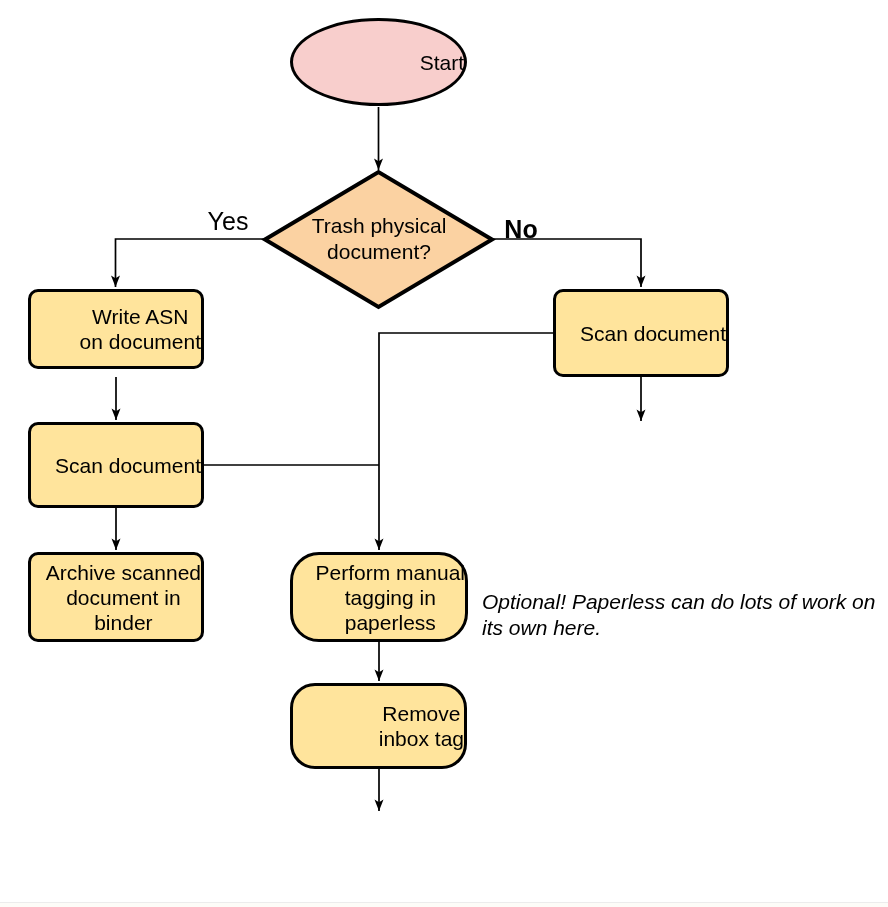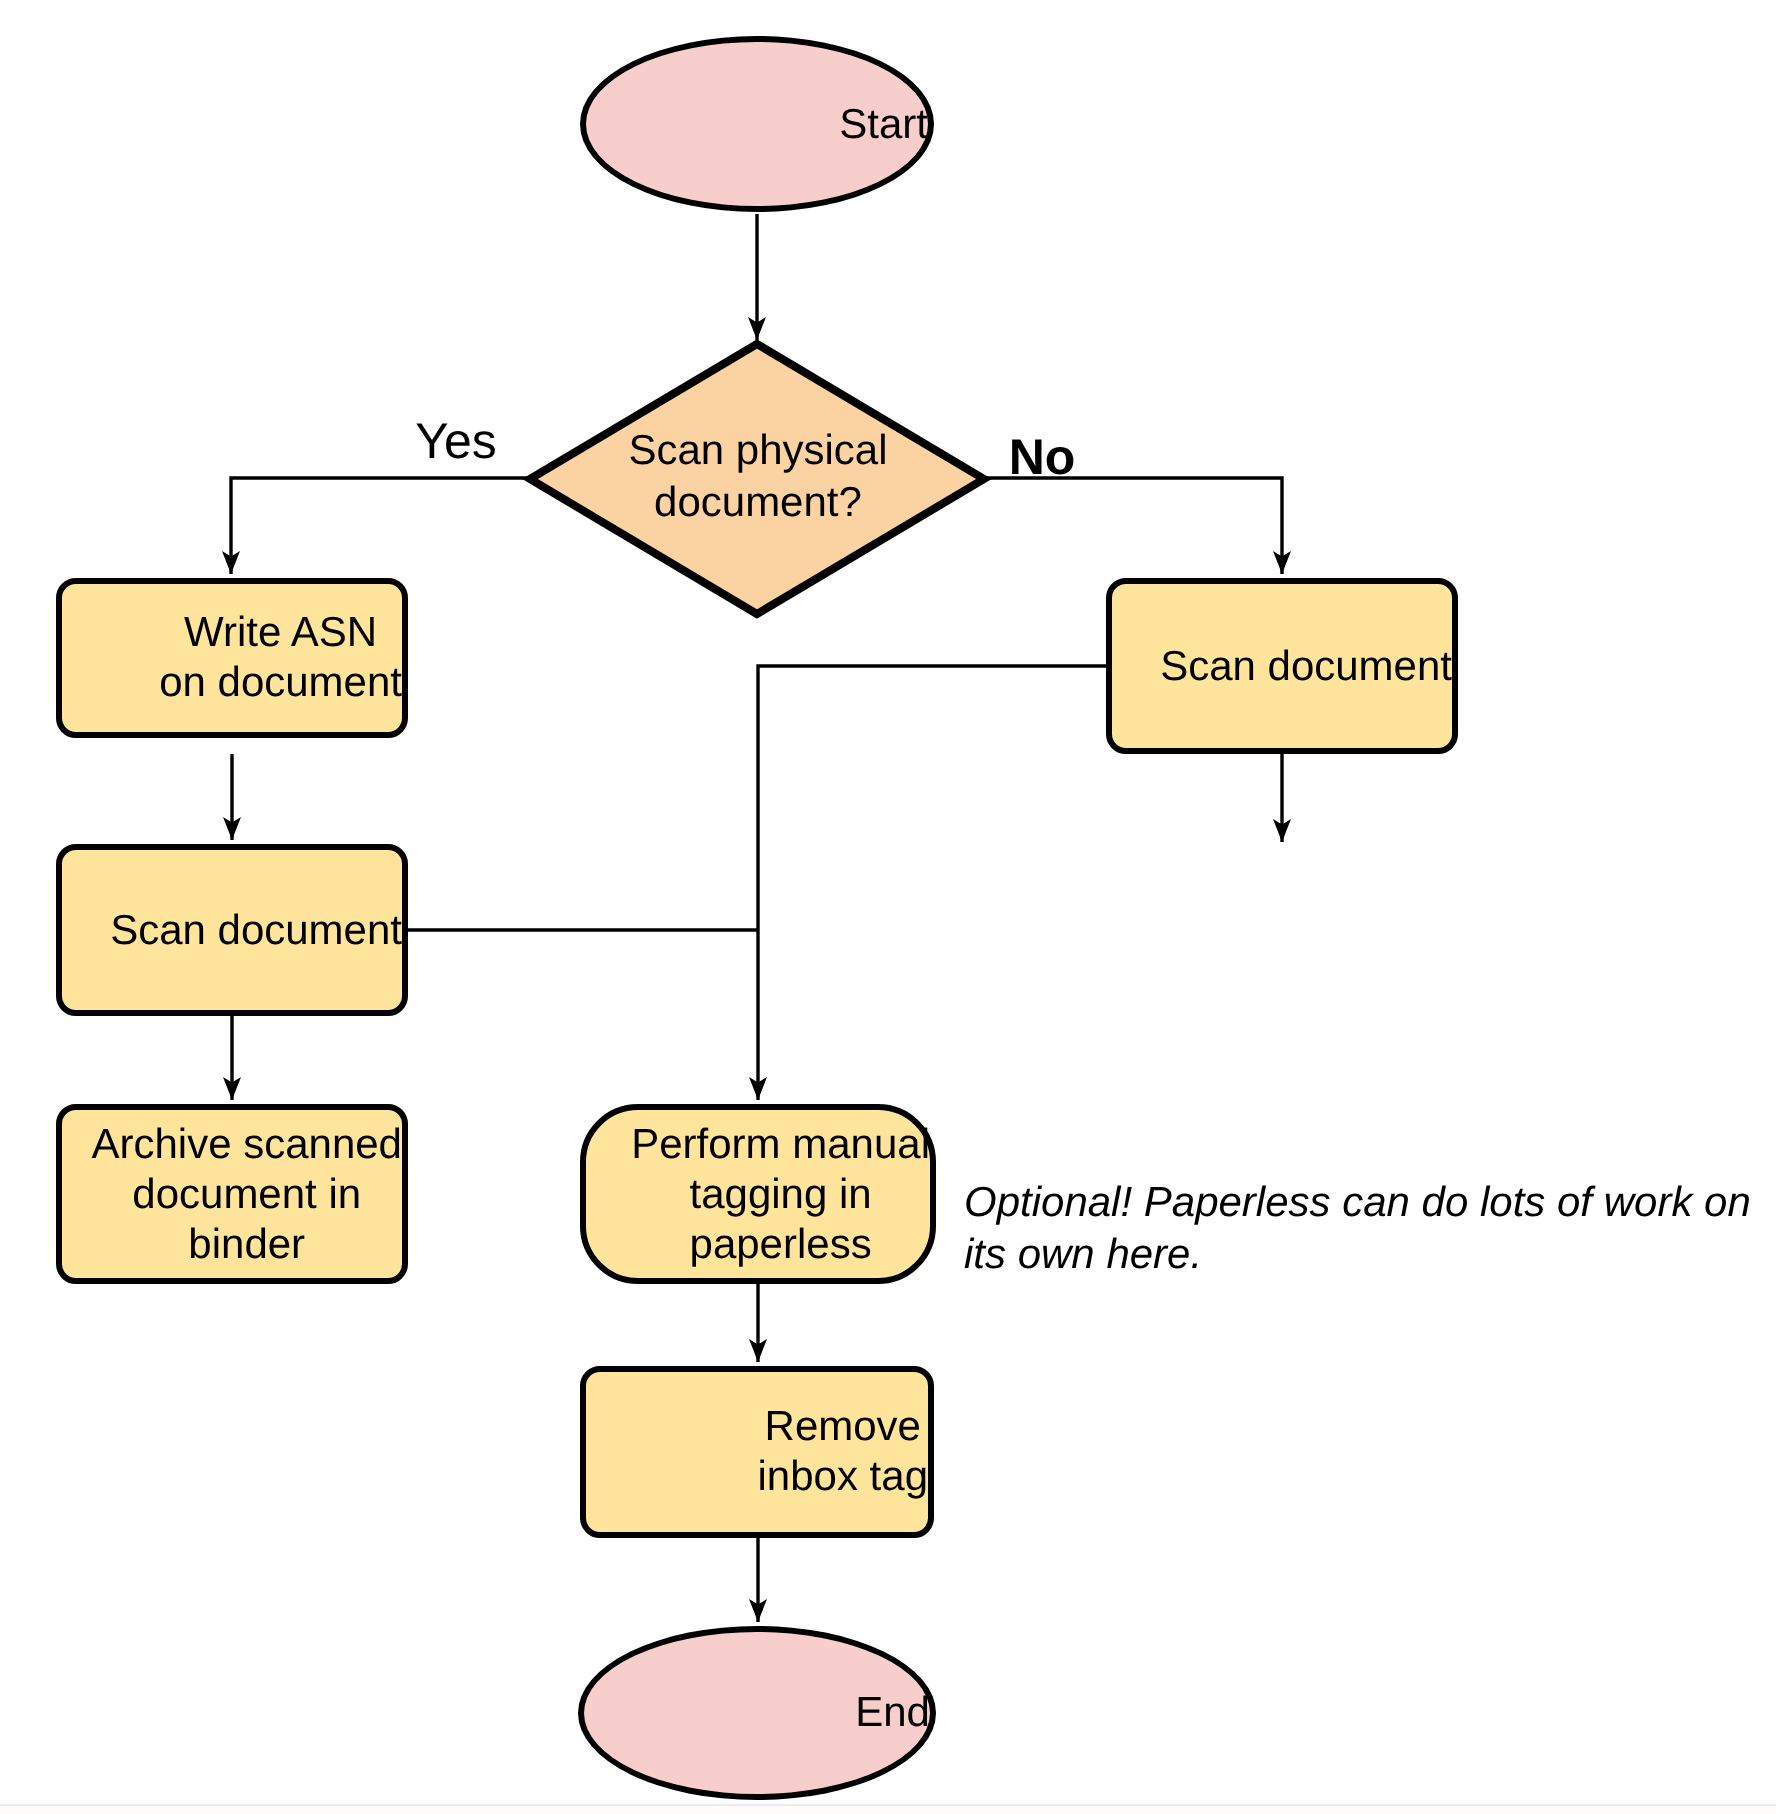--- a/index.html
+++ b/index.html
@@ -109,21 +109,21 @@
     <path d="M379,769 L379,811" marker-end="url(#arrow-head)"></path>
 
     <polygon points="265,239.5 378.5,172 492,239.5 378.5,307" style="fill:var(--node-orange,#fbd2a2); stroke:var(--stroke,#000); stroke-width:4; stroke-linejoin:miter;"></polygon>
   </svg>
 
   <div class="node ellipse" style="left:290px; top:18px; width:177px; height:88px;">
     <span>Start</span>
   </div>
 
   <div class="diamond-label" style="left:266px; top:174px; width:226px; height:130px;">
-    <span>Scan physical
+    <span>Trash physical
 document?</span>
   </div>
 
   <div class="edge-label" style="left:198px; top:210px;">Yes</div>
   <div class="edge-label" style="left:491px; top:218px;font-weight:bold;">No</div>
 
   <div class="node rect" style="left:28px; top:289px; width:176px; height:80px;">
     <span>Write ASN
 on document</span>
   </div>
@@ -145,25 +145,22 @@
 
   <div class="node rect" style="left:290px; top:552px; width:178px; height:90px;border-radius:29px;">
     <span>Perform manual
 tagging in
 paperless</span>
   </div>
 
   <div class="annotation" style="left:482px; top:589px; width:430px;">Optional! Paperless can do lots of work on
 its own here.</div>
 
-  <div class="node rect" style="left:290px; top:683px; width:177px; height:86px;">
+  <div class="node rect" style="left:290px; top:683px; width:177px; height:86px;border-radius:25px;">
     <span>Remove
 inbox tag</span>
   </div>
 
-  <div class="node ellipse" style="left:289px; top:813px; width:179px; height:87px;">
-    <span>End</span>
-  </div>
 
   <div class="footer-line"></div>
   <div class="footer-strip"></div>
 
 </div>
 
 </body></html>

